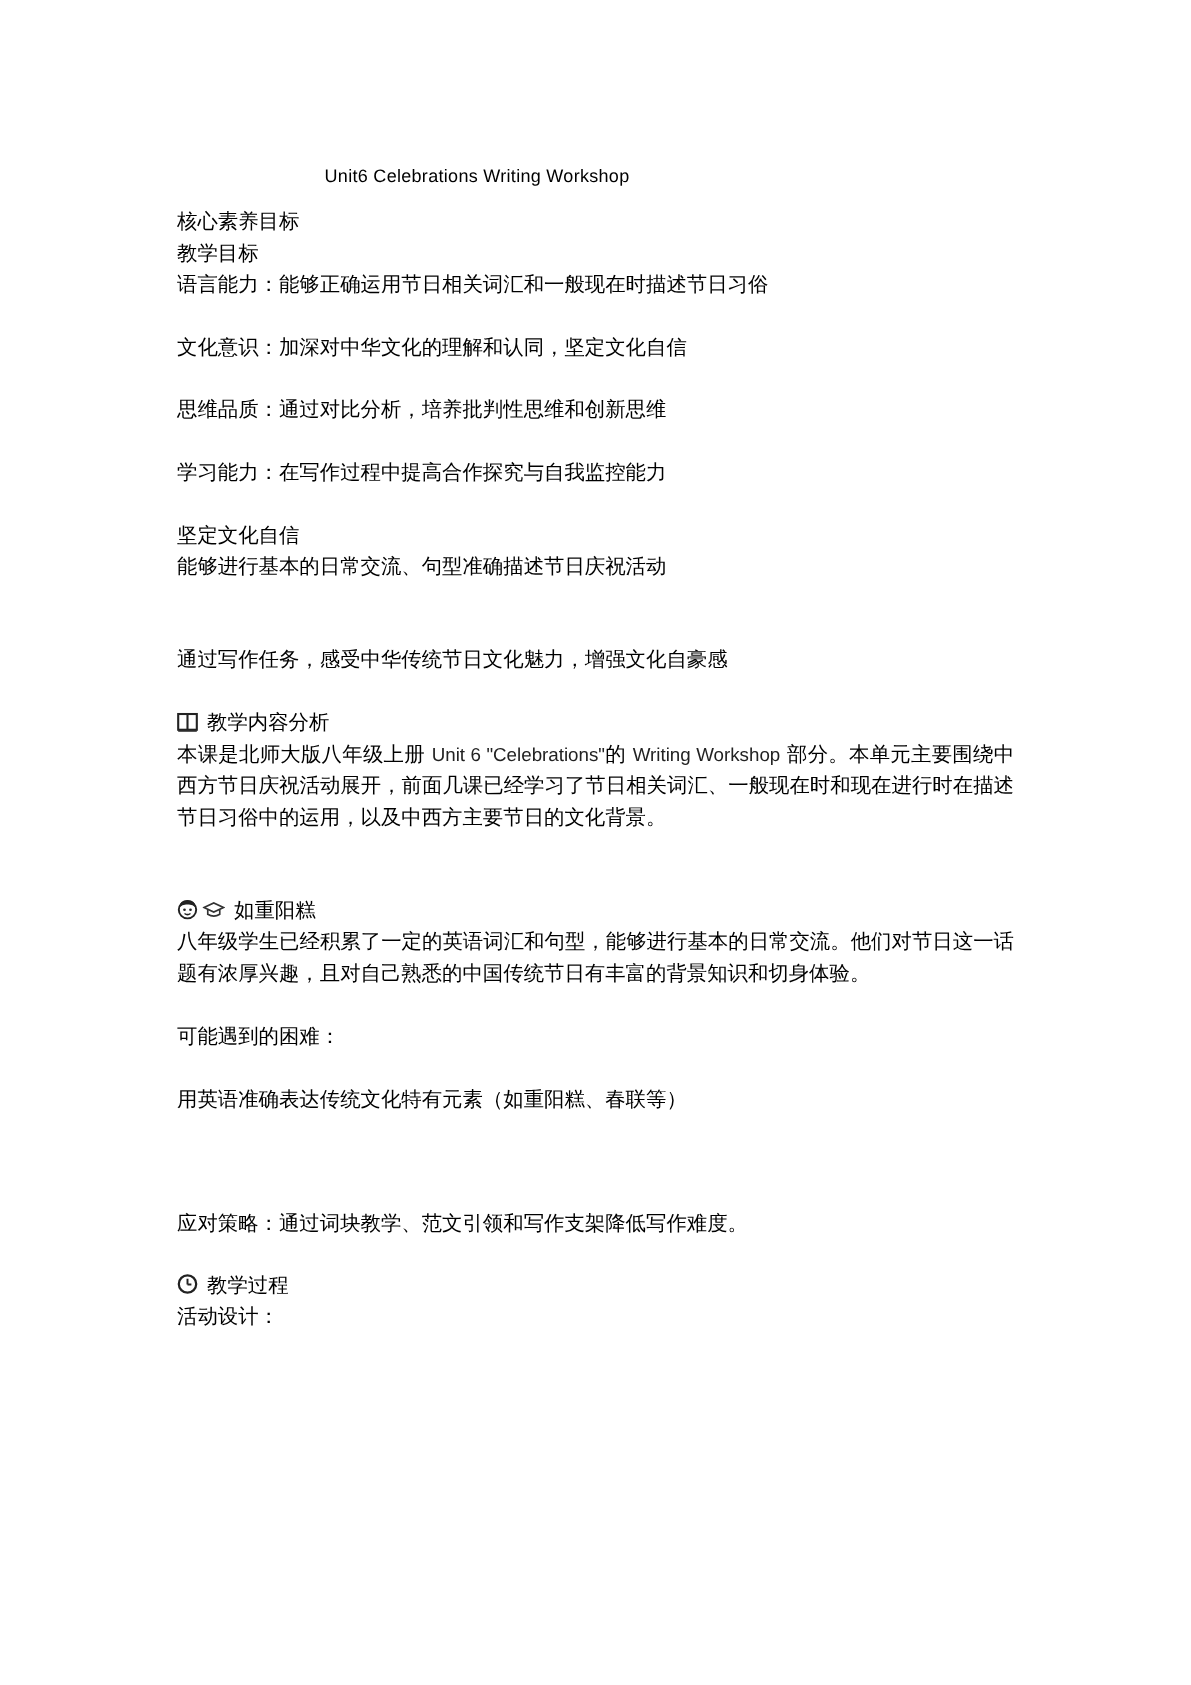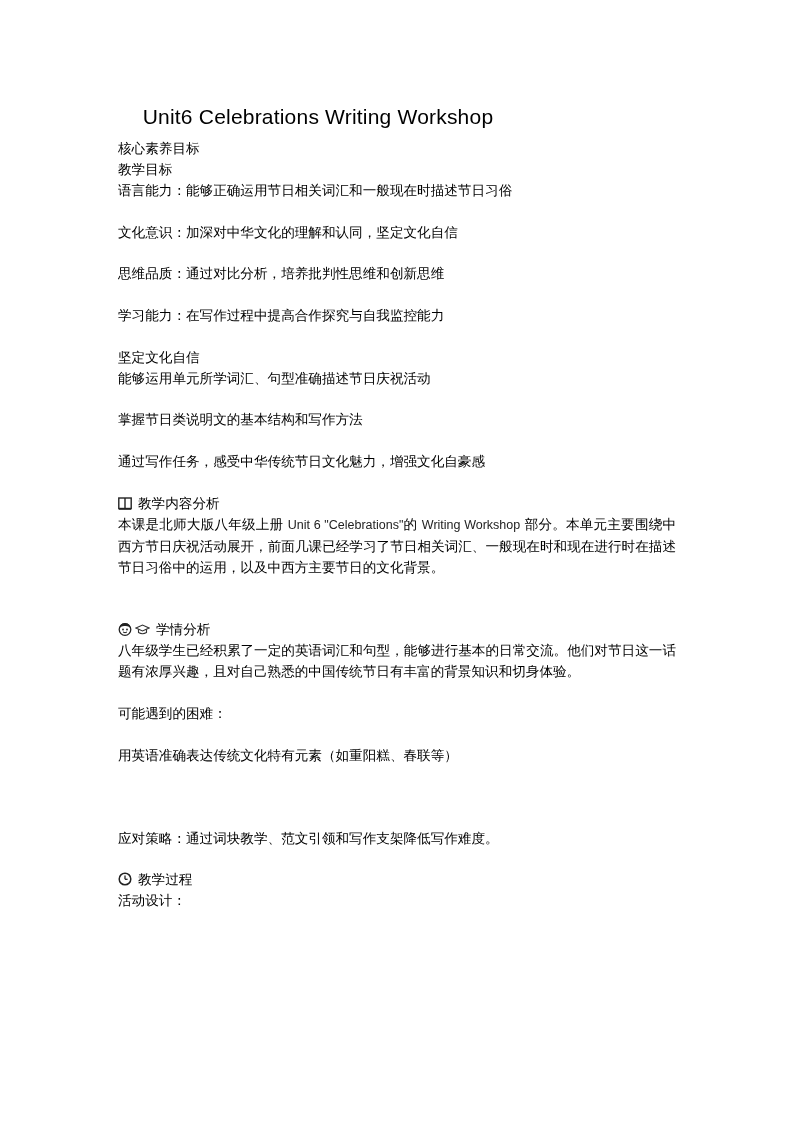--- a/index.html
+++ b/index.html
@@ -15,21 +15,21 @@
       font-family: "DejaVu Sans", "Liberation Sans", sans-serif;
       color: #000000;
     }
     .title {
       position: absolute;
       left: 0;
       width: 636px;
       top: 104px;
       text-align: center;
       font-family: "Liberation Sans", "DejaVu Sans", sans-serif;
-      font-size: 21px;
+      font-size: 12px;
       letter-spacing: 0.2px;
       color: #000;
       line-height: 26px;
     }
     .content {
       position: absolute;
       top: 138px;
       left: 118px;
       width: 558px;
       font-size: 13.6px;
@@ -73,23 +73,22 @@
   <p class="line">教学目标</p>
   <p class="line">语言能力：能够正确运用节日相关词汇和一般现在时描述节日习俗</p>
   <div class="gap"></div>
   <p class="line">文化意识：加深对中华文化的理解和认同，坚定文化自信</p>
   <div class="gap"></div>
   <p class="line">思维品质：通过对比分析，培养批判性思维和创新思维</p>
   <div class="gap"></div>
   <p class="line">学习能力：在写作过程中提高合作探究与自我监控能力</p>
   <div class="gap"></div>
   <p class="line">坚定文化自信</p>
-  <p class="line">能够运用单元所学词汇、句型准确描述节日庆祝活动</p>
+  <p class="line">能够进行基本的日常交流、句型准确描述节日庆祝活动</p>
   <div class="gap"></div>
-  <p class="line">掌握节日类说明文的基本结构和写作方法</p>
   <div class="gap"></div>
   <p class="line">通过写作任务，感受中华传统节日文化魅力，增强文化自豪感</p>
   <div class="gap"></div>
 
   <p class="line">
     <span class="icon">
       <svg width="14" height="13" viewBox="0 0 14 13">
         <rect x="0.8" y="1" width="12.4" height="10.5" fill="none" stroke="#222" stroke-width="1.4"></rect>
         <line x1="7" y1="1" x2="7" y2="11.5" stroke="#222" stroke-width="1.4"></line>
         <line x1="0.8" y1="12.3" x2="13.2" y2="12.3" stroke="#222" stroke-width="1"></line>
@@ -107,21 +106,21 @@
         <path d="M1.5 6 Q2 1 7 1.2 Q12 1 12.5 6 Q10 3.5 7 4 Q4 3.5 1.5 6 Z" fill="#222"></path>
         <circle cx="5" cy="7.5" r="0.9" fill="#222"></circle>
         <circle cx="9" cy="7.5" r="0.9" fill="#222"></circle>
         <path d="M5 10 Q7 11.5 9 10" fill="none" stroke="#222" stroke-width="1"></path>
       </svg>
     </span><span class="icon">
       <svg width="15" height="13" viewBox="0 0 15 13">
         <path d="M1 5 L7.5 2 L14 5 L7.5 8 Z" fill="#fff" stroke="#333" stroke-width="1.1"></path>
         <path d="M3.5 6.3 L3.5 9.5 Q7.5 12 11.5 9.5 L11.5 6.3" fill="none" stroke="#333" stroke-width="1.1"></path>
       </svg>
-    </span><span>学情分析</span>
+    </span><span>如重阳糕</span>
   </p>
   <p class="para">八年级学生已经积累了一定的英语词汇和句型，能够进行基本的日常交流。他们对节日这一话题有浓厚兴趣，且对自己熟悉的中国传统节日有丰富的背景知识和切身体验。</p>
   <div class="gap"></div>
   <p class="line">可能遇到的困难：</p>
   <div class="gap"></div>
   <p class="line">用英语准确表达传统文化特有元素（如重阳糕、春联等）</p>
   <div class="gap"></div>
   <div class="gap"></div>
   <div class="gap"></div>
   <p class="line">应对策略：通过词块教学、范文引领和写作支架降低写作难度。</p>

